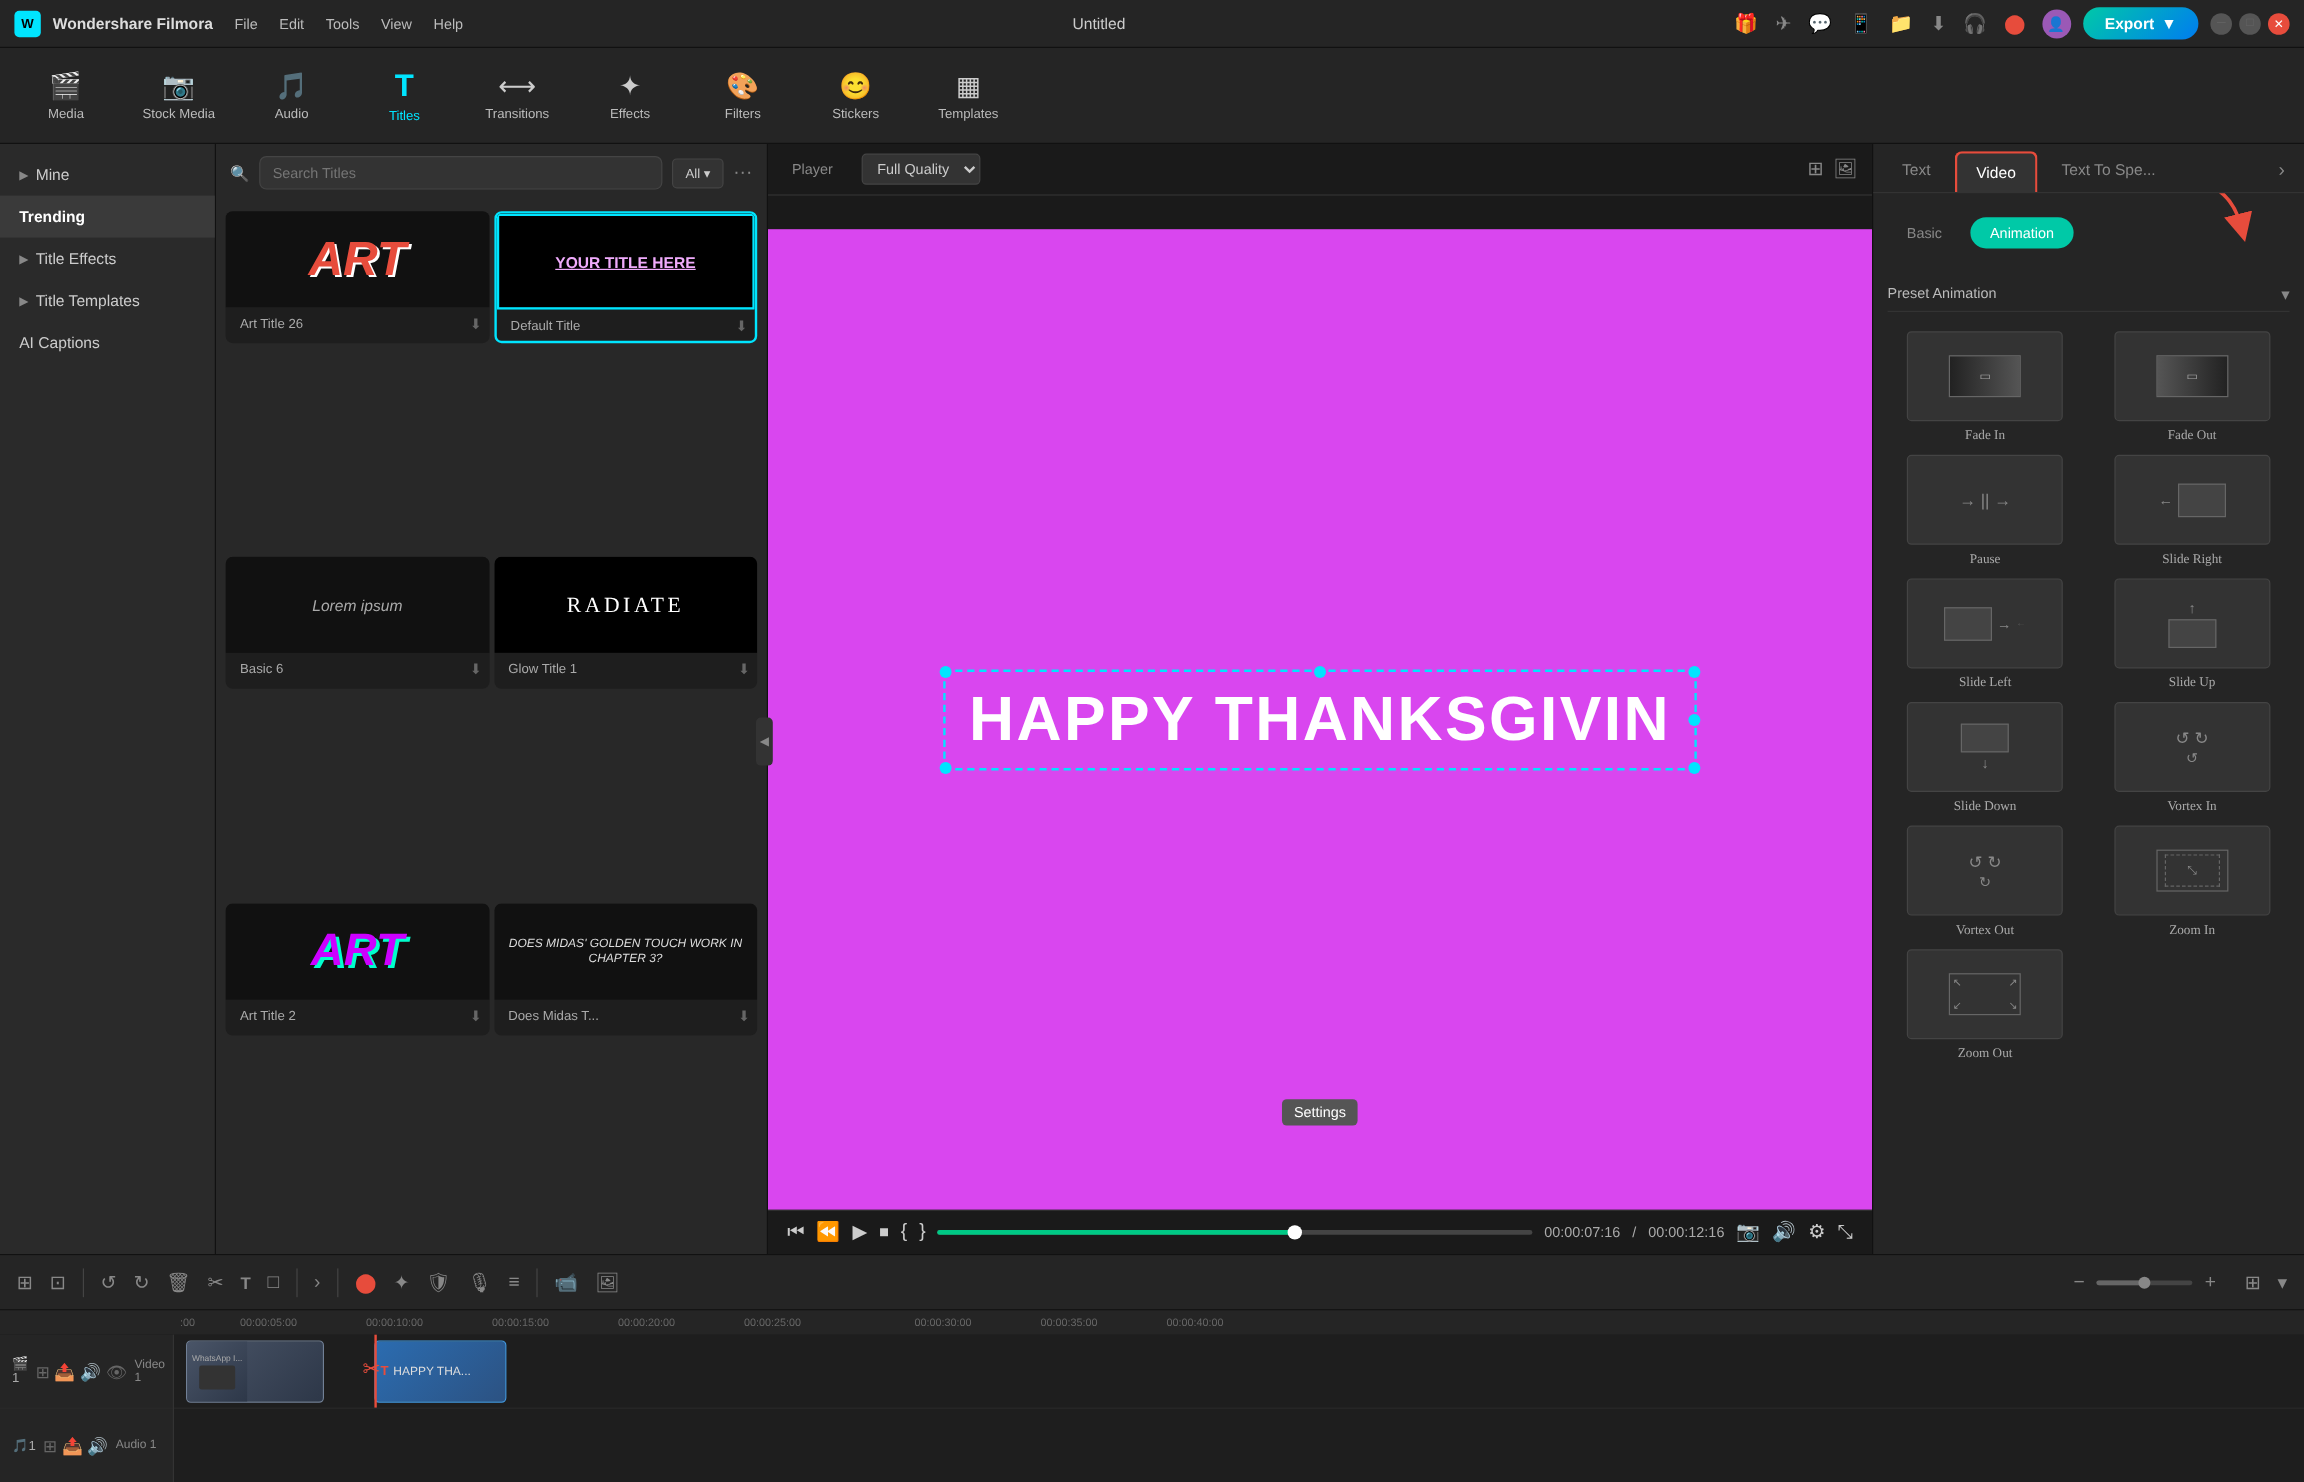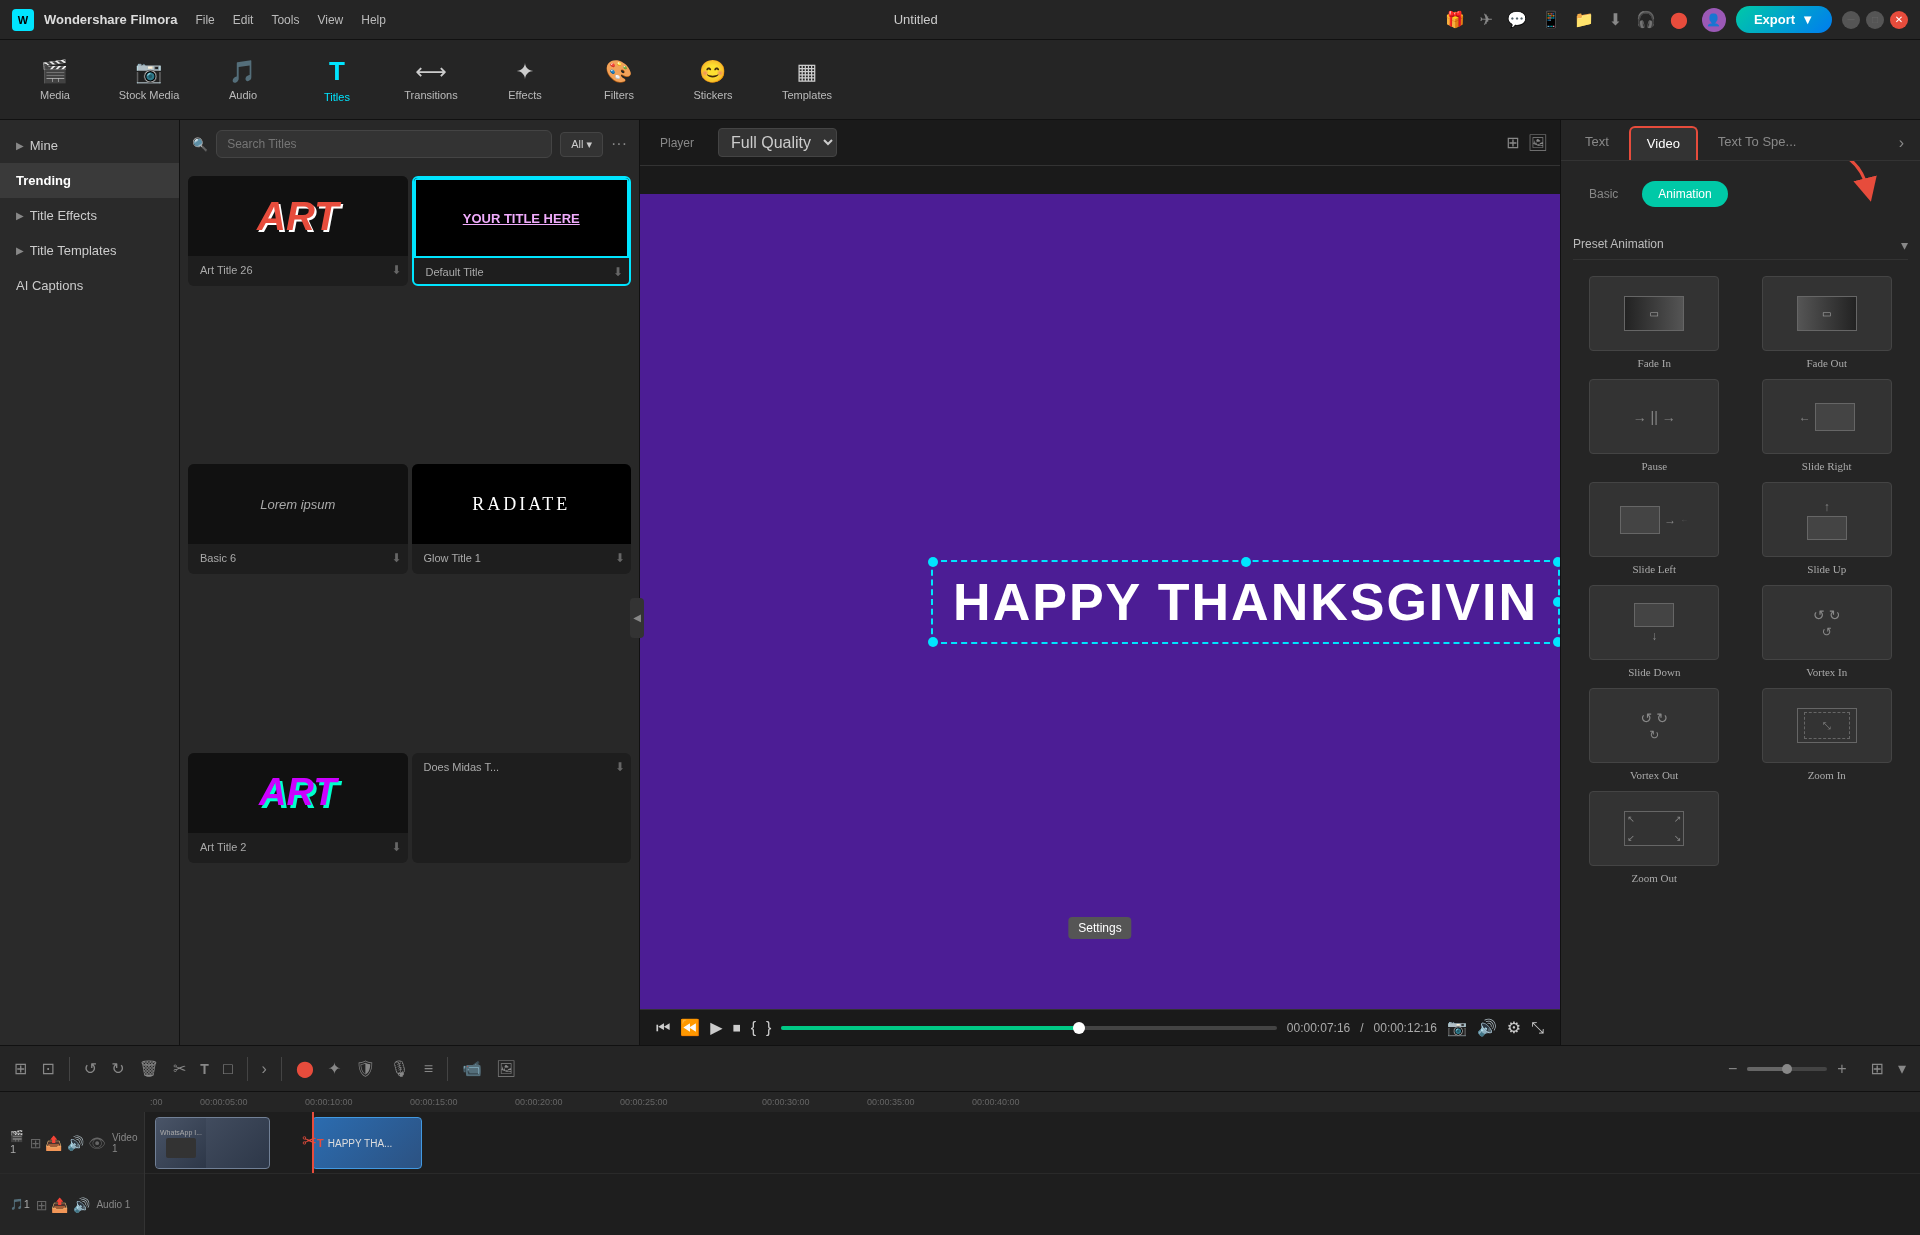--- a/index.html
+++ b/index.html
@@ -47,24 +47,24 @@
     #titles-grid { flex: 1; overflow-y: auto; display: grid; grid-template-columns: 1fr 1fr; gap: 4px; padding: 8px; }
     .title-card { background: #1e1e1e; border-radius: 6px; overflow: hidden; cursor: pointer; position: relative; height: 110px; }
     .title-card.selected { border: 2px solid #00e5ff; }
     .title-card .card-preview { width: 100%; height: 80px; display: flex; align-items: center; justify-content: center; background: #111; font-size: 13px; }
     .title-card .card-label { font-size: 11px; color: #aaa; padding: 4px 6px; }
 
     
     #preview-area { flex: 1; background: #1a1a1a; display: flex; flex-direction: column; }
     #preview-tabs { display: flex; align-items: center; padding: 8px 12px; gap: 16px; border-bottom: 1px solid #333; }
     #preview-tabs .tab { font-size: 12px; color: #888; cursor: pointer; padding: 4px 8px; }
-    #preview-tabs .quality-select { background: #333; border: 1px solid #444; border-radius: 4px; color: #ccc; font-size: 16px; padding: 4px 8px; }
+    #preview-tabs .quality-select { background: #333; border: 1px solid #444; border-radius: 4px; color: #ccc; font-size: 12px; padding: 4px 8px; }
     #preview-tabs .view-icons { display: flex; gap: 8px; margin-left: auto; }
     #preview-tabs .view-icons span { font-size: 16px; color: #888; cursor: pointer; }
-    #preview-canvas { flex: 1; background: #4c1d95; position: relative; display: flex; align-items: center; justify-content: flex-end; overflow: hidden; margin-top: 28px; }
+    #preview-canvas { flex: 1; background: #d946ef; position: relative; display: flex; align-items: center; justify-content: center; overflow: hidden; margin-top: 28px; }
     .preview-text-container { position: relative; border: 2px dashed #00e5ff; padding: 10px 20px; }
     .preview-text { font-size: 52px; font-weight: 900; color: #fff; letter-spacing: 2px; white-space: nowrap; overflow: hidden; max-width: 650px; text-overflow: ellipsis; }
     .anchor-dot { width: 10px; height: 10px; border-radius: 50%; background: #00e5ff; position: absolute; }
     #preview-controls { padding: 8px 16px; border-top: 1px solid #333; display: flex; align-items: center; gap: 10px; }
     .progress-bar-wrap { flex: 1; position: relative; height: 4px; background: #444; border-radius: 2px; }
     .progress-bar-fill { height: 100%; background: #00c985; border-radius: 2px; width: 60%; }
     .progress-dot { width: 12px; height: 12px; border-radius: 50%; background: #fff; position: absolute; top: -4px; left: 60%; transform: translateX(-50%); }
     .time-display { font-size: 12px; color: #aaa; }
     .control-btn { background: none; border: none; color: #ccc; font-size: 16px; cursor: pointer; }
     .settings-tooltip { position: absolute; bottom: 60px; left: 50%; transform: translateX(-50%); background: #555; color: #fff; font-size: 12px; padding: 4px 10px; border-radius: 4px; white-space: nowrap; }
@@ -265,20 +265,23 @@
         <div class="card-preview" style="background:#111;">
           <span style="font-size:38px;font-weight:900;color:#cc00ff;font-style:italic;text-shadow:3px 3px 0 #00ffcc;">ART</span>
         </div>
         <div style="display:flex;justify-content:space-between;align-items:center;padding:4px 6px;">
           <span class="card-label">Art Title 2</span>
           <span style="font-size:12px;color:#666;">⬇</span>
         </div>
       </div>
 
       <div class="title-card">
+        <div class="card-preview" style="background:#111;padding:4px;">
+          <span style="font-size:10px;color:#ddd;text-align:center;font-style:italic;line-height:1.3;">DOES MIDAS' GOLDEN TOUCH WORK IN CHAPTER 3?</span>
+        </div>
         <div style="display:flex;justify-content:space-between;align-items:center;padding:4px 6px;">
           <span class="card-label">Does Midas T...</span>
           <span style="font-size:12px;color:#666;">⬇</span>
         </div>
       </div>
 
     </div>
 
     <div style="position:absolute;left:630px;top:50%;transform:translateY(-50%);background:#333;border-radius:4px;width:14px;height:40px;display:flex;align-items:center;justify-content:center;cursor:pointer;z-index:10;">
       <span style="font-size:10px;color:#888;">◀</span>

